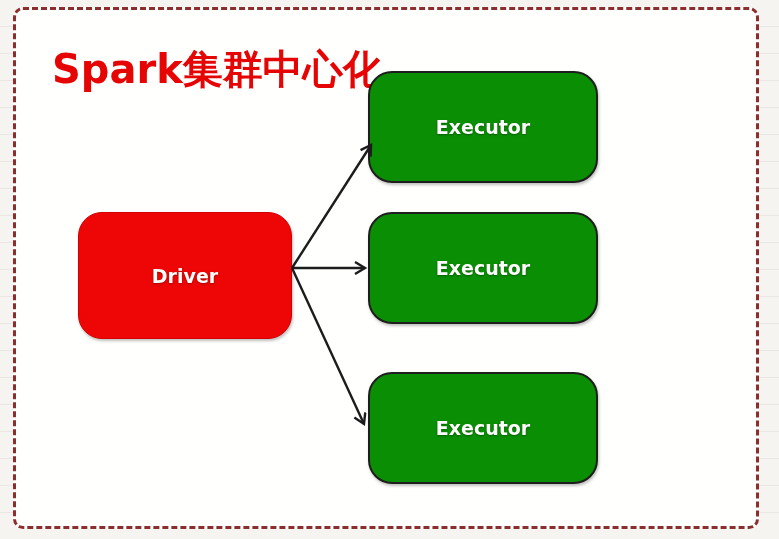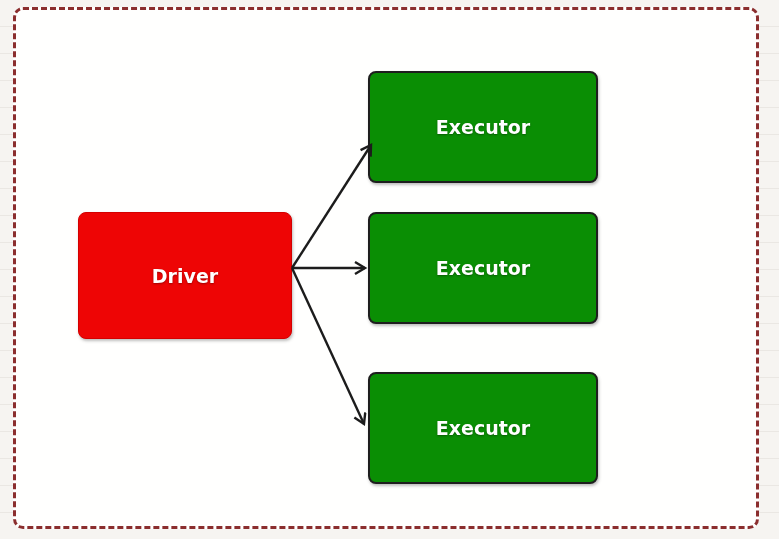--- a/index.html
+++ b/index.html
@@ -40,21 +40,21 @@
     font-weight: 700;
     color: var(--title-red, #e60505);
     white-space: nowrap;
     letter-spacing: 0px;
   }
   .node {
     position: absolute;
     display: flex;
     align-items: center;
     justify-content: center;
-    border-radius: 8px;
+    border-radius: 24px;
     color: var(--node-text, #ffffff);
     font-size: 19px;
     font-weight: 700;
     text-shadow: 0 1px 2px rgba(0,0,0,0.35);
     box-shadow: 1px 2px 3px rgba(110,110,110,0.45);
     box-sizing: border-box;
   }
   .driver {
     left: 78px;
     top: 212px;
@@ -81,20 +81,21 @@
     height: 539px;
     pointer-events: none;
   }
 </style>
 </head>
 <body>
 
 <div class="page">
   <div class="frame"></div>
 
+  <h1 class="title">Spark集群中心化</h1>
 
   <div class="node driver">
     <span>Driver</span>
   </div>
 
   <div class="node executor exec-0">
     <span>Executor</span>
   </div>
   <div class="node executor exec-1">
     <span>Executor</span>

